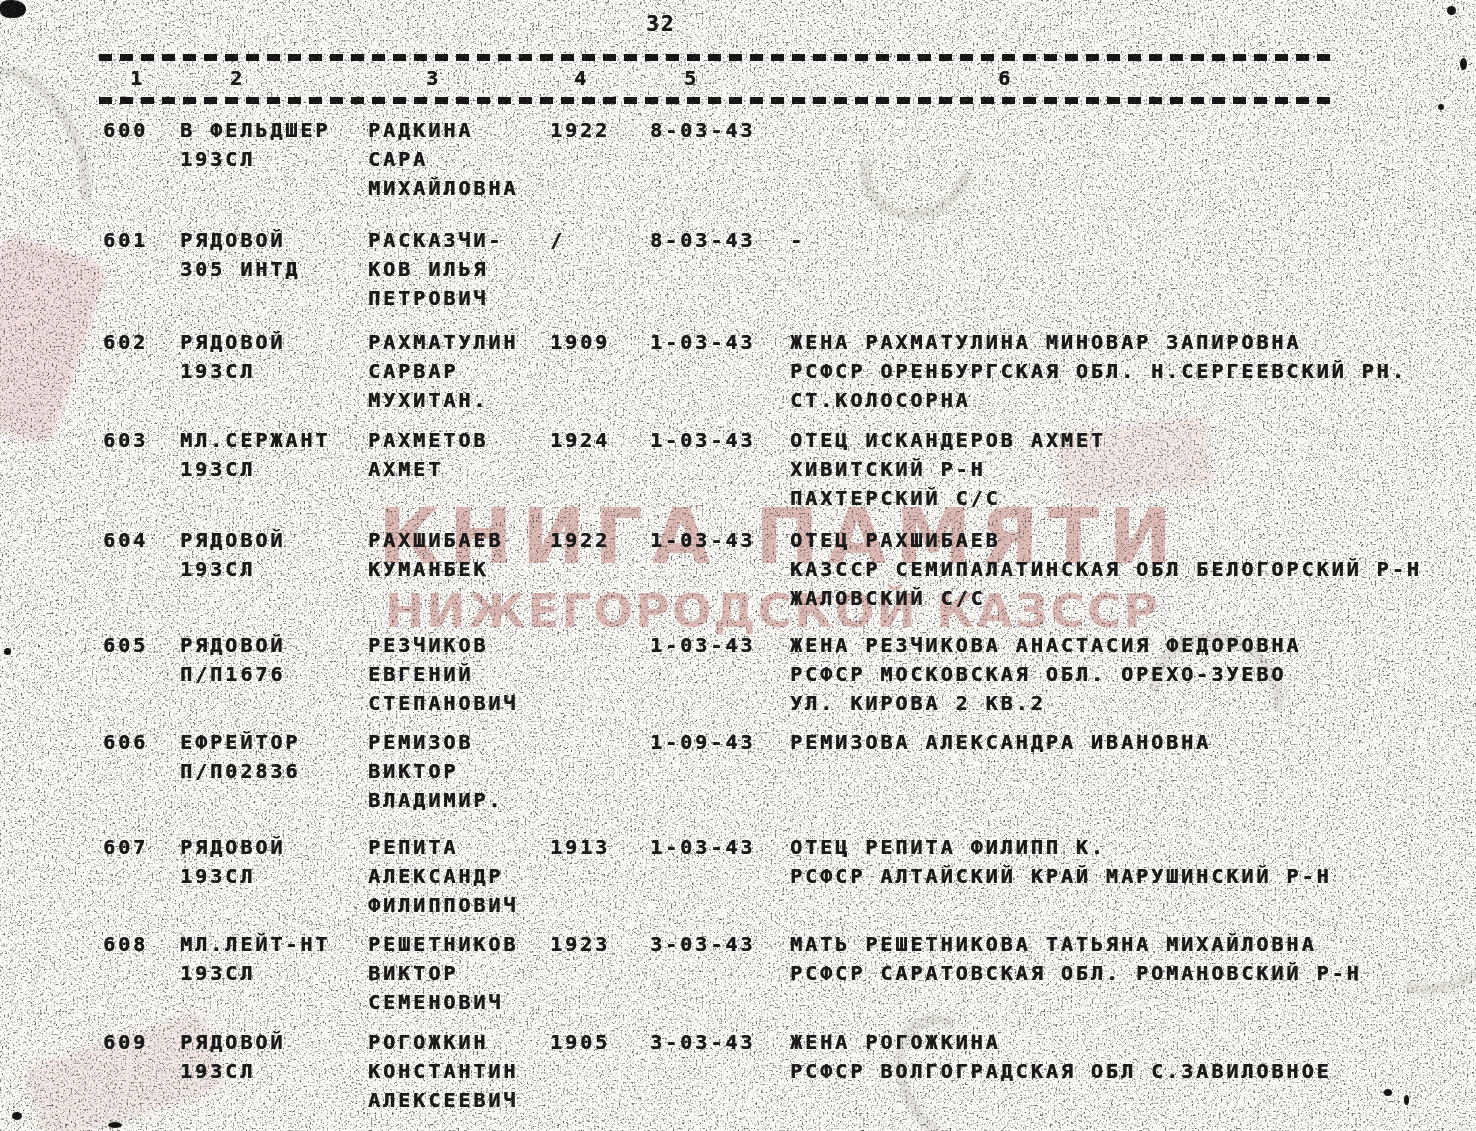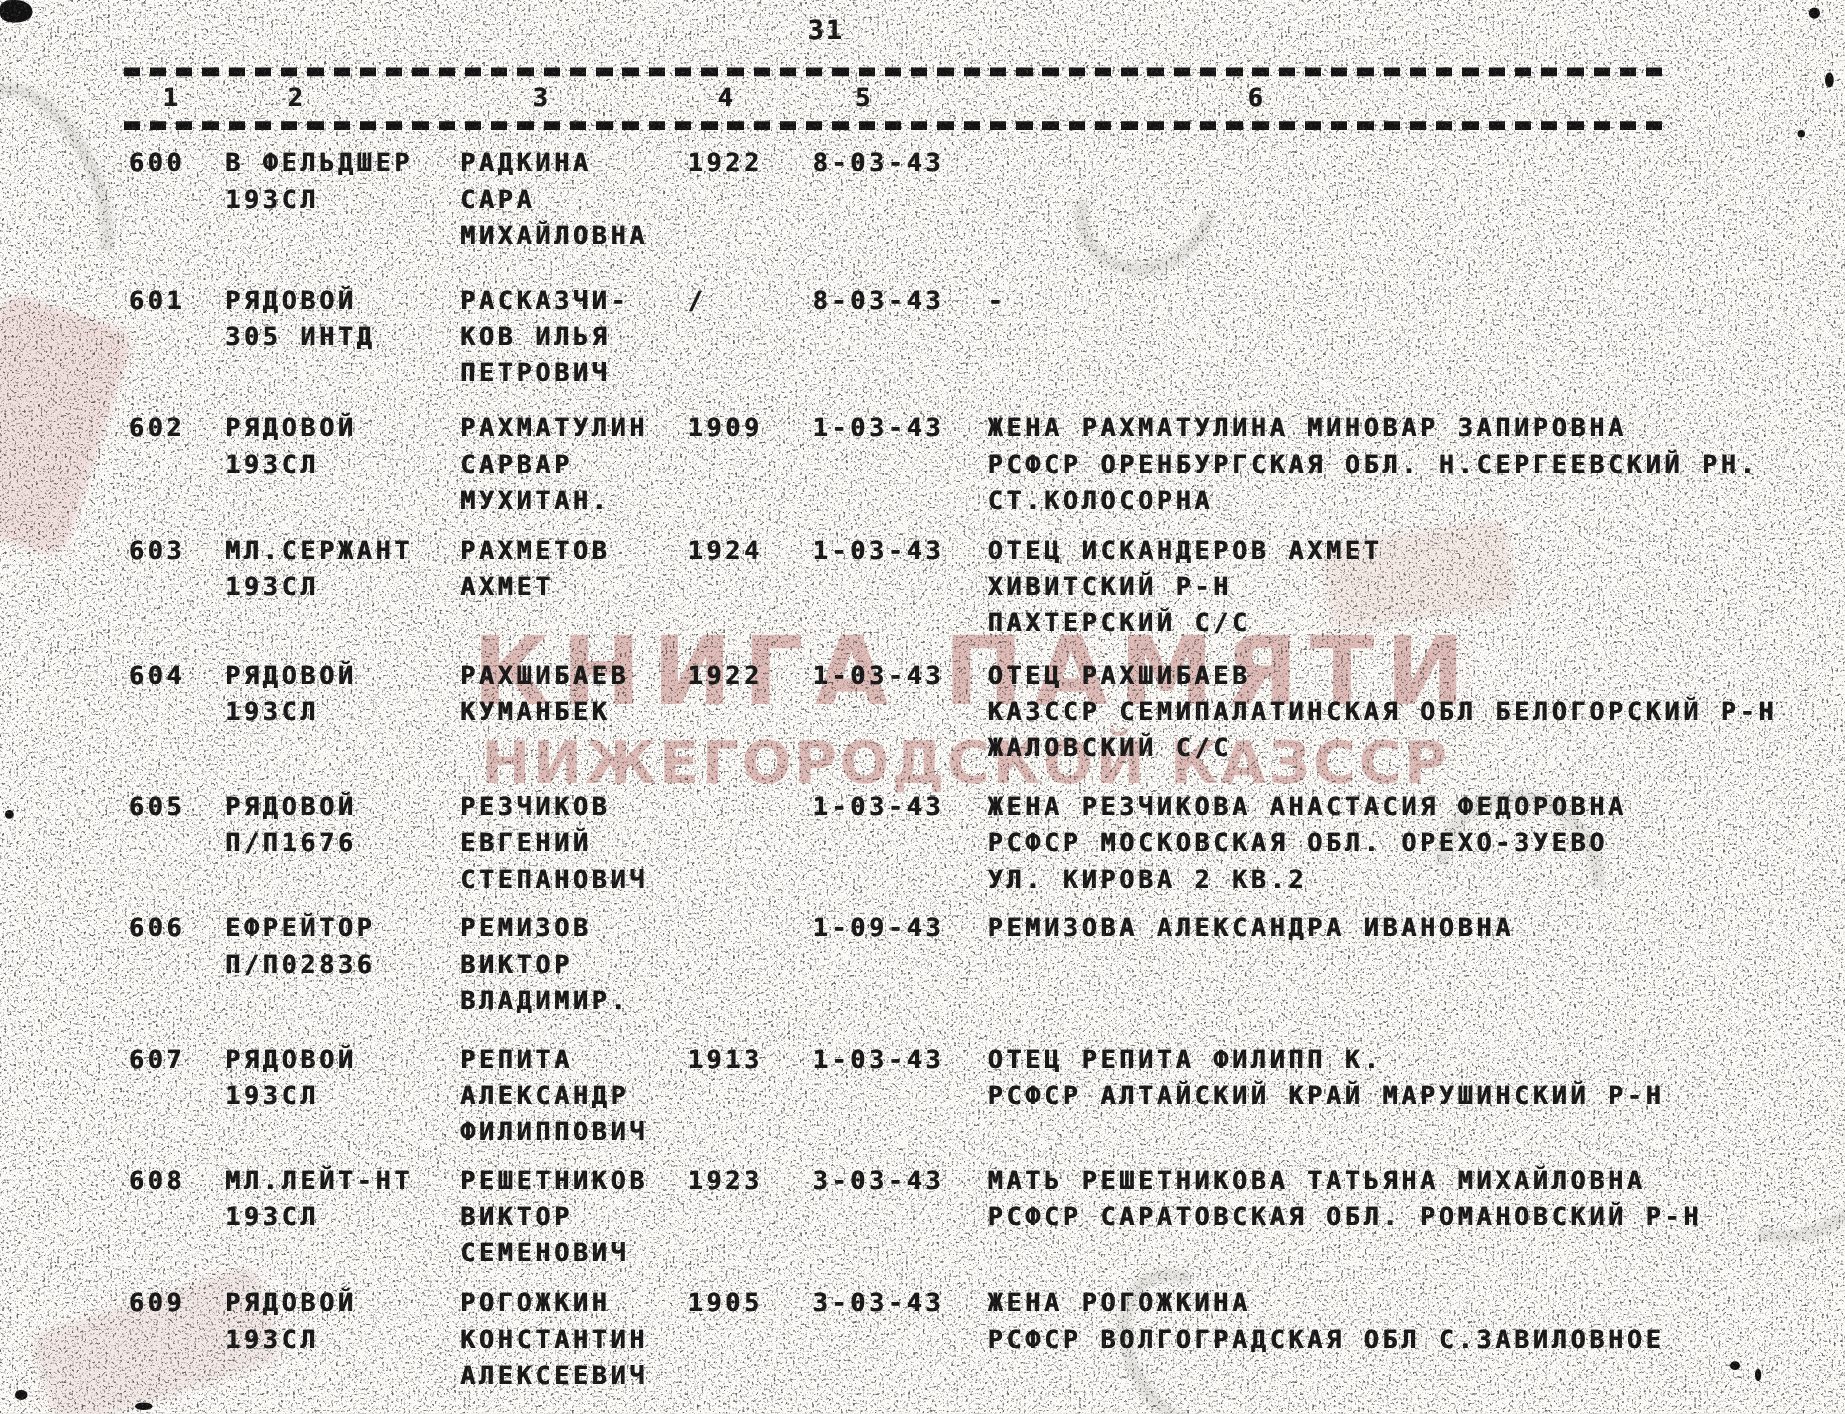--- a/index.html
+++ b/index.html
@@ -102,21 +102,21 @@
   <div class="ghost g2"></div>
   <div class="ghost g3"></div>
   <div class="ghost g4"></div>
   <div class="ghost g5"></div>
 
   <div class="watermark">
     <div class="wm1" style="color: rgb(201, 139, 132);">КНИГА ПАМЯТИ</div>
     <div class="wm2" style="color: rgb(201, 139, 132);">НИЖЕГОРОДСКОЙ КАЗССР</div>
   </div>
 
-  <div class="pageno">31</div>
+  <div class="pageno">32</div>
 
   <div class="dash dash-top"></div>
   <div class="dash dash-mid"></div>
 
   <div class="colheads">
     <span>1</span>
     <span>2</span>
     <span>3</span>
     <span>4</span>
     <span>5</span>

